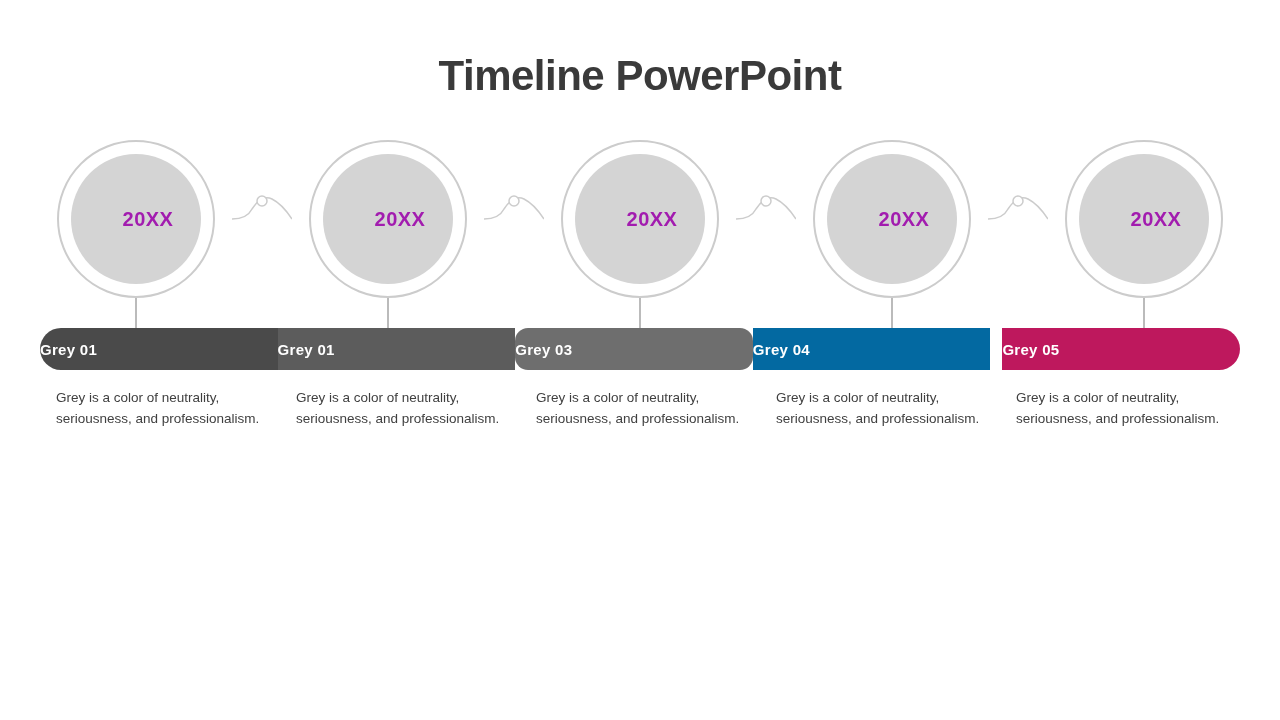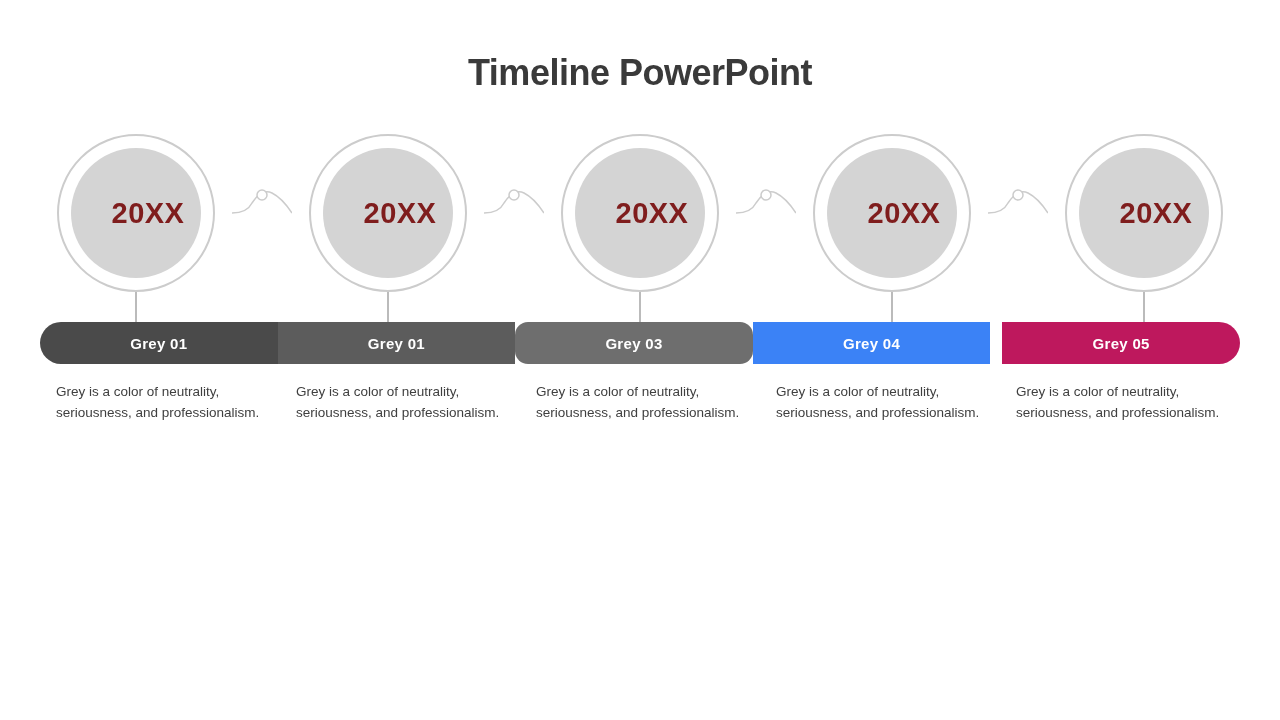--- a/index.html
+++ b/index.html
@@ -9,21 +9,21 @@
       background: #ffffff;
       font-family: 'Segoe UI', Arial, sans-serif;
       overflow: hidden;
       display: flex;
       flex-direction: column;
       align-items: center;
       justify-content: flex-start;
     }
 
     .page-title {
-      font-size: 36px;
+      font-size: 42px;
       font-weight: 800;
       color: #3a3a3a;
       text-align: center;
       margin-top: 52px;
       margin-bottom: 30px;
       letter-spacing: -0.5px;
     }
 
     .timeline-wrapper {
       width: 1200px;
@@ -69,23 +69,23 @@
       width: 130px;
       height: 130px;
       border-radius: 50%;
       background: #d4d4d4;
       display: flex;
       align-items: center;
       justify-content: center;
     }
 
     .circle-year {
-      font-size: 29px;
+      font-size: 20px;
       font-weight: 800;
-      color: #7f1d1d;
+      color: #a21caf;
       letter-spacing: 0.5px;
       margin-left: 24px;
     }
 
     
     .connector {
       flex: 0 0 auto;
       display: flex;
       align-items: center;
       justify-content: center;
@@ -109,37 +109,37 @@
       border-radius: 30px;
       overflow: hidden;
       height: 42px;
       margin-top: 0;
     }
 
     .bar-item {
       flex: 1;
       display: flex;
       align-items: center;
-      justify-content: center;
+      justify-content: flex-start;
       height: 42px;
     }
 
     .bar-item-label {
       font-size: 15px;
       font-weight: 700;
       color: #ffffff;
       text-align: center;
       letter-spacing: 0.3px;
     }
 
     
     .bar-1 { background: #4a4a4a; }
     .bar-2 { background: #5c5c5c; }
     .bar-3 { background: #6e6e6e; border-radius: 13px; }
-    .bar-4 { background: #3b82f6; }
+    .bar-4 { background: #0369a1; }
     .bar-5 { background: #be185d; margin-left: 12px; }
 
     
     .desc-row {
       display: flex;
       width: 100%;
       margin-top: 18px;
     }
 
     .desc-item {

